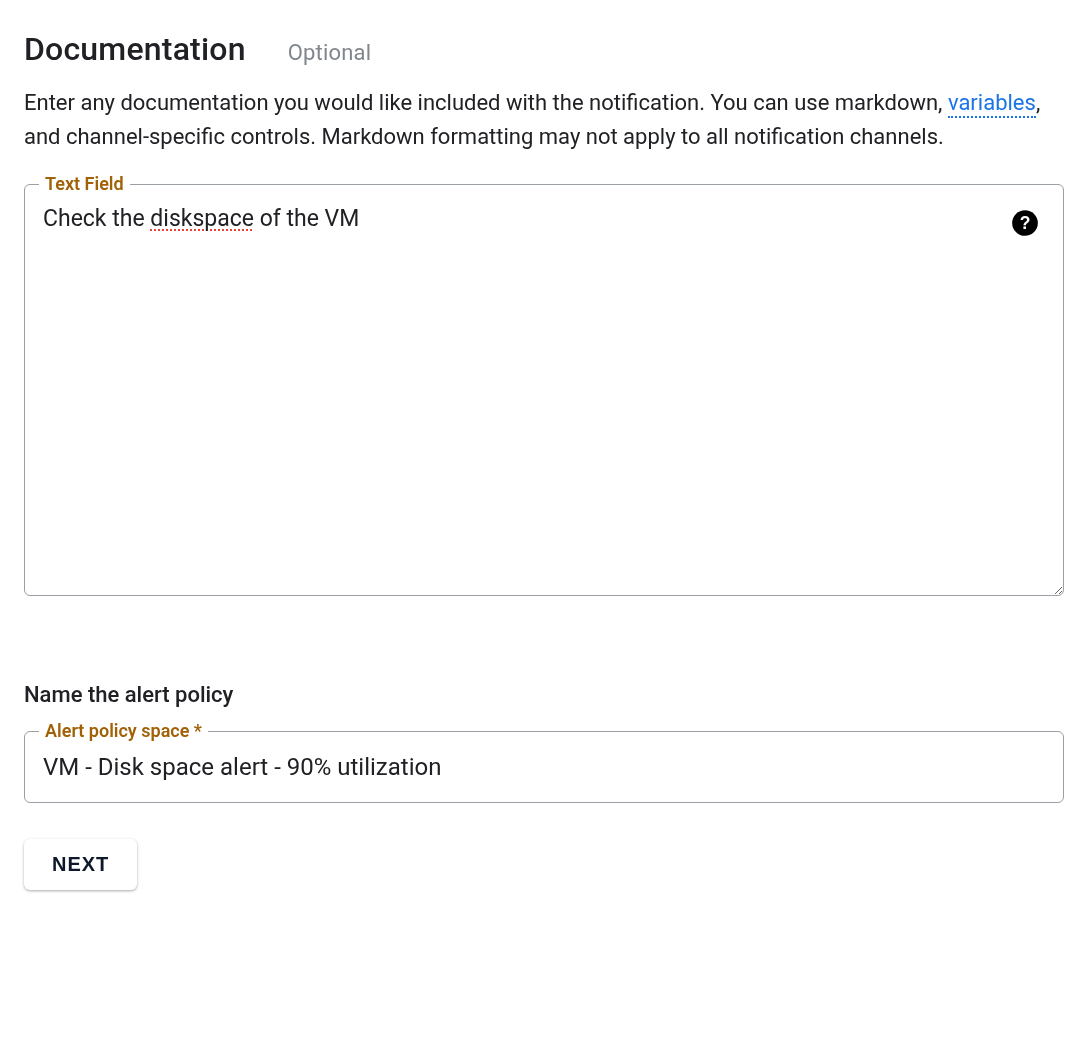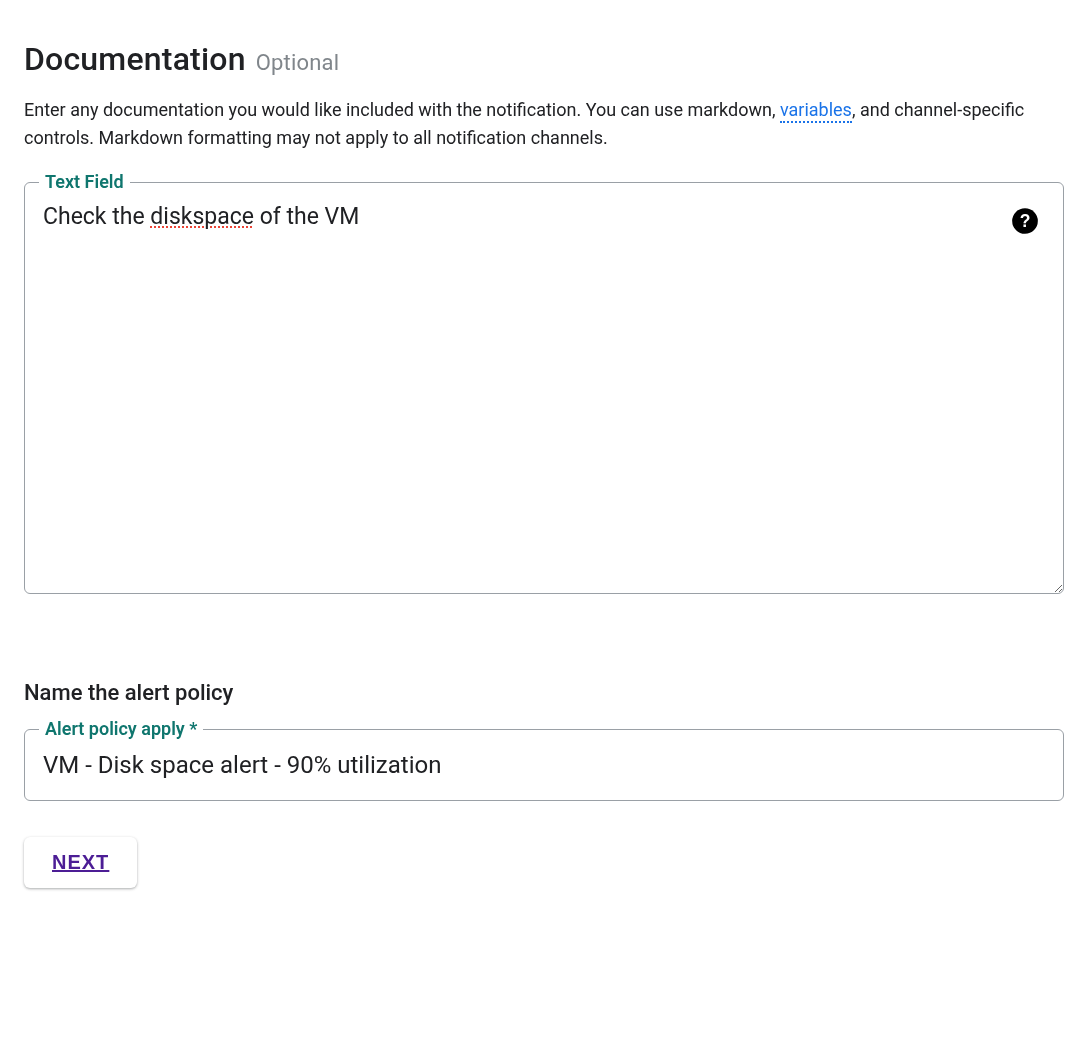--- a/index.html
+++ b/index.html
@@ -4,39 +4,40 @@
 <style>
   * { box-sizing: border-box; }
   html, body {
     margin: 0;
     padding: 0;
     font-family: Roboto, "Helvetica Neue", Arial, sans-serif;
     background: #fff;
     color: #202124;
   }
   .page {
-    padding: 40px 24px 40px 24px;
+    padding: 30px 24px 40px 24px;
     width: 1088px;
   }
   .section-heading {
     font-size: 32px;
     font-weight: 500;
     letter-spacing: 0.2px;
     margin: 0;
     display: flex;
     align-items: baseline;
     gap: 10px;
   }
   .optional-tag {
     font-size: 22px;
     font-weight: 400;
     color: #80868b;
+    margin-left: 32px;
   }
   .description {
-    font-size: 18px;
+    font-size: 22px;
     line-height: 1.55;
     color: #202124;
     margin: 18px 0 30px 0;
     max-width: 1020px;
   }
   .description a {
     color: #1a73e8;
     text-decoration: none;
     border-bottom: 2px dotted #1a73e8;
     padding-bottom: 1px;
@@ -50,21 +51,21 @@
     margin: 0 0 0 0;
   }
   .outlined .legend {
     position: absolute;
     top: -12px;
     left: 14px;
     background: #fff;
     padding: 0 6px;
     font-size: 18px;
     font-weight: 600;
-    color: #0f766e;
+    color: #a16207;
   }
   .textarea-wrap {
     height: 412px;
   }
   .spell {
     text-decoration-line: underline;
     text-decoration-style: dotted;
     text-decoration-color: #ea4335;
     text-decoration-thickness: 2px;
     text-underline-offset: 3px;
@@ -100,29 +101,28 @@
     border-radius: 6px;
   }
 
   .next-btn {
     margin-top: 36px;
     display: inline-flex;
     align-items: flex-start;
     justify-content: center;
     padding: 14px 28px;
     background: #fff;
-    color: #4c1d95;
+    color: #0f172a;
     font-size: 20px;
     font-weight: 600;
     letter-spacing: 1px;
     border: none;
     border-radius: 6px;
     box-shadow: 0 1px 3px rgba(60,64,67,0.3), 0 1px 2px rgba(60,64,67,0.15);
     cursor: pointer;
-    text-decoration: underline;
   }
 
   
 </style>
 </head>
 <body>
 
 <div class="page">
 
   <h1 class="section-heading">
@@ -144,21 +144,21 @@
       <svg viewBox="0 0 24 24" width="28" height="28" fill="#000">
         <circle cx="12" cy="12" r="11"></circle>
         <text x="12" y="17" text-anchor="middle" font-size="15" font-weight="700" fill="#fff" font-family="Arial">?</text>
       </svg>
     </span>
   </div>
 
   <h2 class="name-heading">Name the alert policy</h2>
 
   <div class="outlined input-wrap">
-    <span class="legend">Alert policy apply *</span>
+    <span class="legend">Alert policy space *</span>
     <input type="text" value="VM - Disk space alert - 90% utilization" style="">
   </div>
 
   <button class="next-btn">
     <span>NEXT</span>
   </button>
 
 </div>
 
 </body></html>

